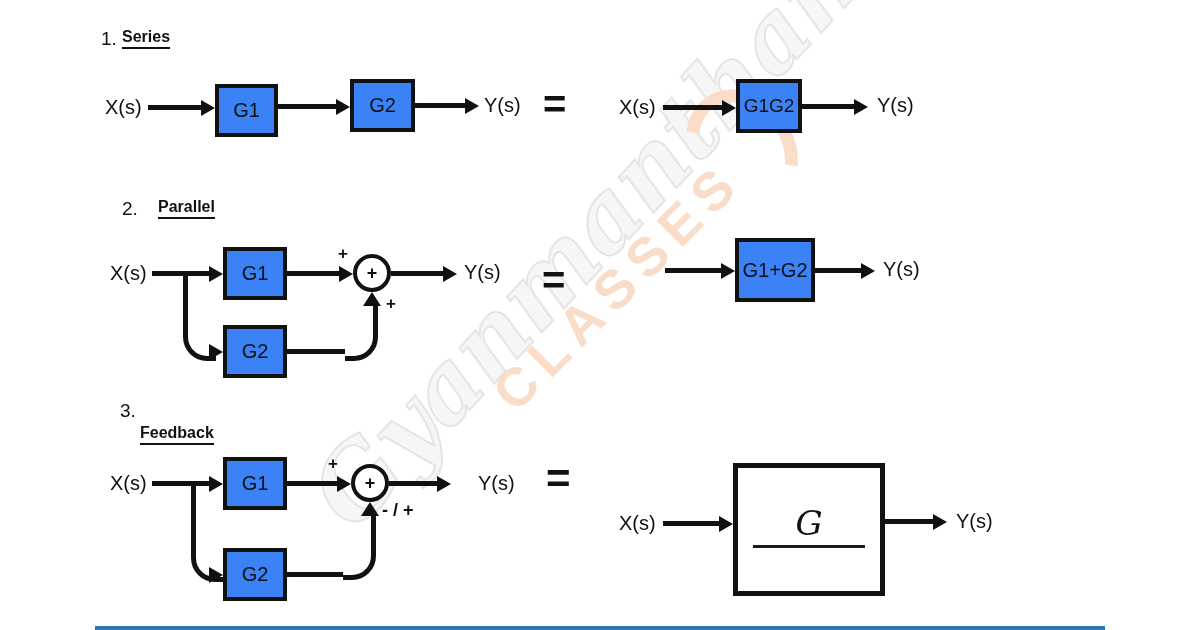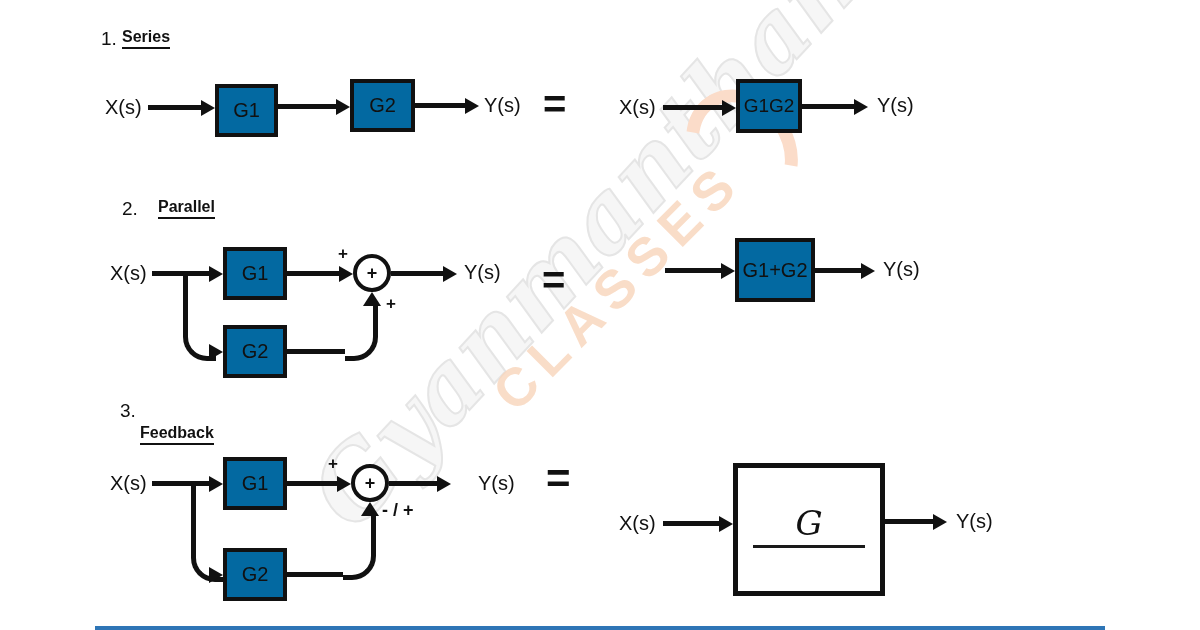--- a/index.html
+++ b/index.html
@@ -30,21 +30,21 @@
   
   .hl{position:absolute;height:5px;background:#111;z-index:2;}
   .ah-r{position:absolute;width:0;height:0;border-top:8px solid transparent;
         border-bottom:8px solid transparent;border-left:14px solid #111;z-index:2;}
   .ah-u{position:absolute;width:0;height:0;border-left:9px solid transparent;
         border-right:9px solid transparent;border-bottom:14px solid #111;z-index:2;}
   .corner-bl{position:absolute;border-left:5px solid #111;border-bottom:5px solid #111;
         border-bottom-left-radius:24px;z-index:2;}
   .corner-br{position:absolute;border-right:5px solid #111;border-bottom:5px solid #111;
         border-bottom-right-radius:24px;z-index:2;}
-  .blk{position:absolute;box-sizing:border-box;border:4px solid #111;background:#0369a1;
+  .blk{position:absolute;box-sizing:border-box;border:4px solid #111;background:#3b82f6;
         display:flex;align-items:center;justify-content:center;
         font-size:20px;z-index:3;}
   .sum{position:absolute;box-sizing:border-box;width:38px;height:38px;border:4px solid #111;
         border-radius:50%;background:#fff;display:flex;align-items:center;justify-content:center;
         font-size:18px;font-weight:700;z-index:3;}
   .lbl{position:absolute;font-size:20px;z-index:3;white-space:nowrap;}
   .sign{position:absolute;font-size:17px;font-weight:700;z-index:3;white-space:nowrap;}
   .eq{position:absolute;font-size:40px;font-weight:700;z-index:3;line-height:1;}
   .hnum{position:absolute;font-size:19px;z-index:3;}
   .htitle{position:absolute;font-size:16px;font-weight:700;z-index:3;

